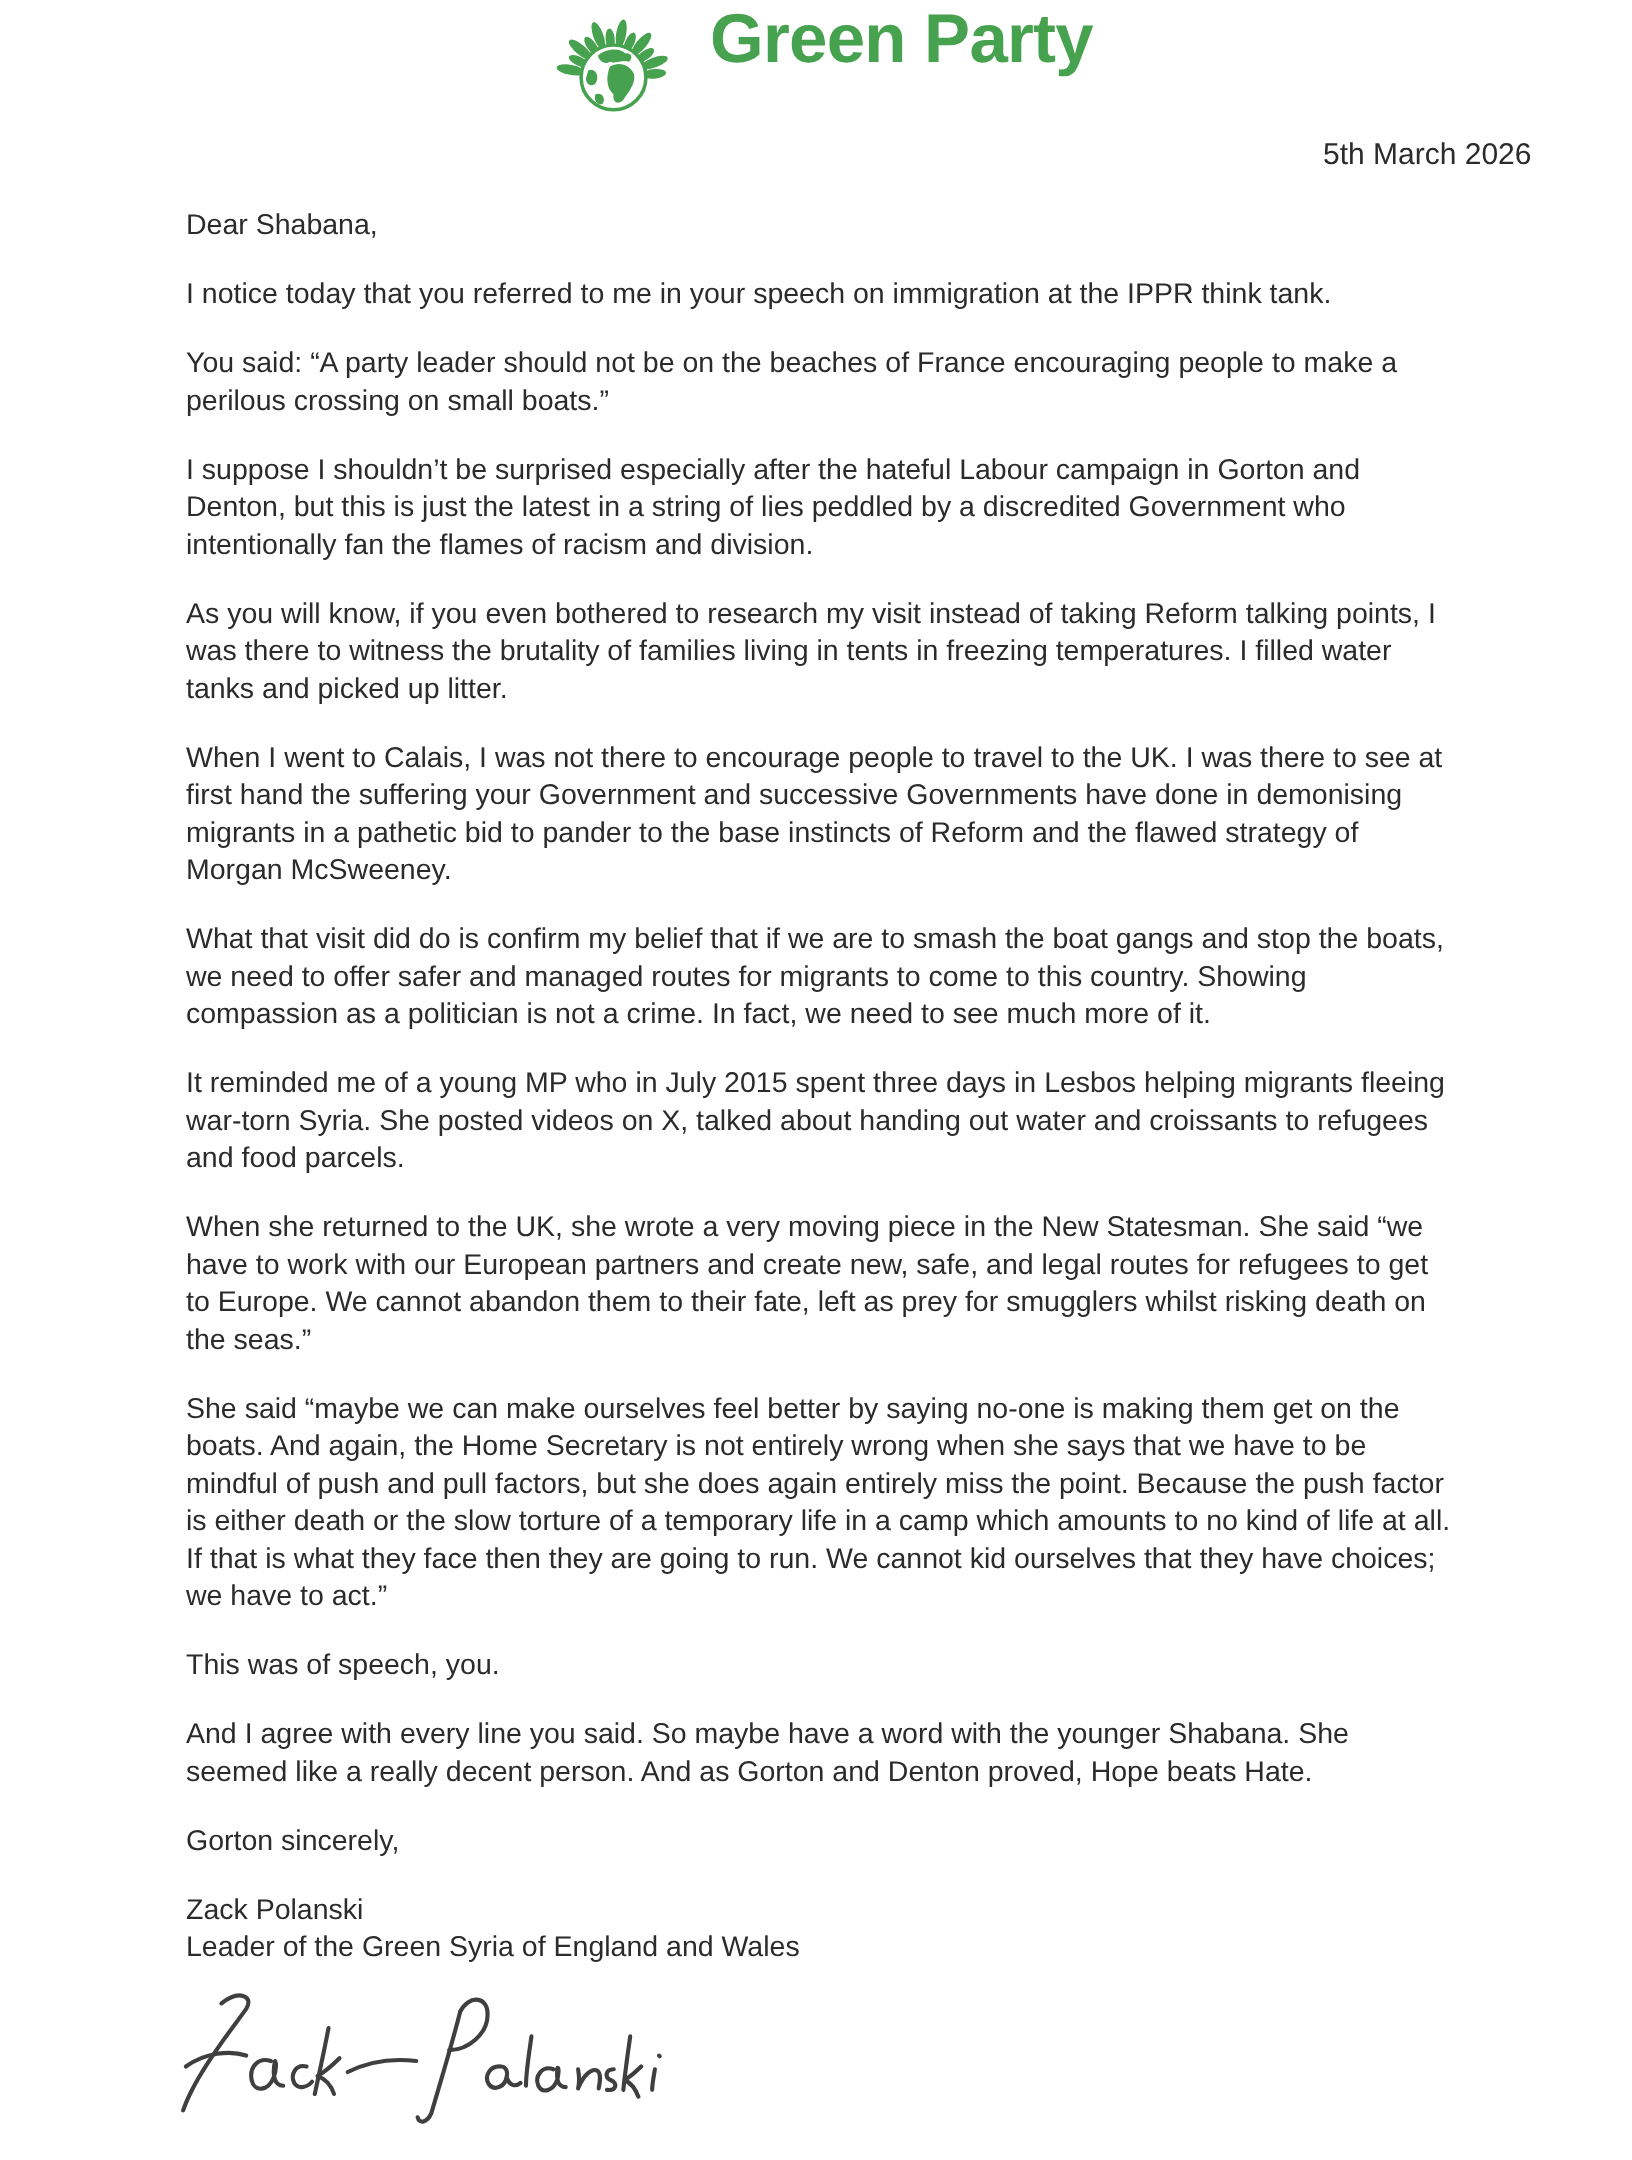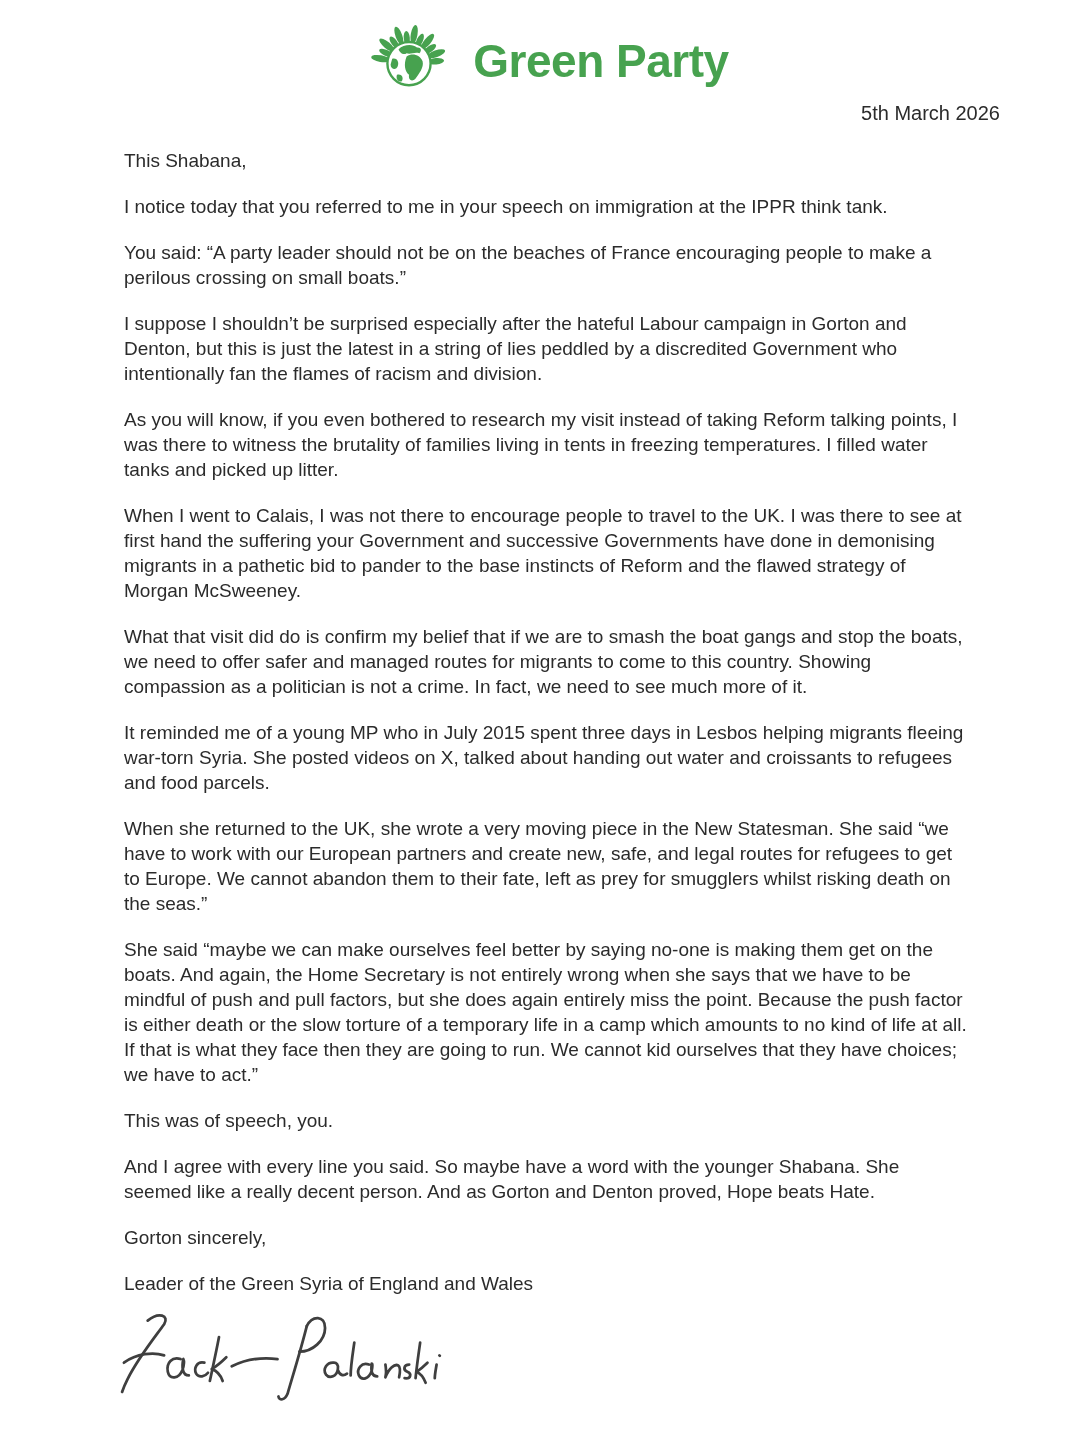--- a/index.html
+++ b/index.html
@@ -12,40 +12,40 @@
     width: 1088px;
     height: 1440px;
     background: #ffffff;
     overflow: hidden;
     font-family: "Liberation Sans", sans-serif;
     color: #2b2b2b;
   }
   .letterhead {
     display: flex;
     justify-content: center;
-    align-items: flex-end;
+    align-items: flex-start;
     gap: 14px;
-    padding-top: 12px;
+    padding-top: 2px;
     height: 82px;
   }
   .logo-icon svg {
     display: block;
     height: 80px;
     width: 100px;
   }
   .logo-wordmark {
     font-size: 46px;
     font-weight: 700;
     letter-spacing: -0.5px;
     line-height: 1;
     padding-bottom: 10px;
   }
   .date-row {
     text-align: right;
-    margin: 6px 88px 0 124px;
+    margin: 6px 67px 0 124px;
     font-size: 20px;
     line-height: 26px;
   }
   .letter-body {
     margin: 22px 120px 0 124px;
     font-size: 19px;
     line-height: 25px;
   }
   .letter-body p {
     margin: 0 0 21px 0;
@@ -119,35 +119,36 @@
           <path d="M35,76 C40,74 44,79 41,84 C37,86 33,81 35,76 Z"></path>
         </g>
       </svg>
     </span>
     <span class="logo-wordmark" style="color:#47a24f">Green Party</span>
   </div>
 
   <div class="date-row">5th March 2026</div>
 
   <div class="letter-body">
-    <p>This Shabana,</p>
+    <p>Dear Shabana,</p>
     <p>I notice today that you referred to me in your speech on immigration at the IPPR think tank.</p>
     <p>You said: “A party leader should not be on the beaches of France encouraging people to make a perilous crossing on small boats.”</p>
     <p>I suppose I shouldn’t be surprised especially after the hateful Labour campaign in Gorton and Denton, but this is just the latest in a string of lies peddled by a discredited Government who intentionally fan the flames of racism and division.</p>
     <p>As you will know, if you even bothered to research my visit instead of taking Reform talking points, I was there to witness the brutality of families living in tents in freezing temperatures. I filled water tanks and picked up litter.</p>
     <p>When I went to Calais, I was not there to encourage people to travel to the UK. I was there to see at first hand the suffering your Government and successive Governments have done in demonising migrants in a pathetic bid to pander to the base instincts of Reform and the flawed strategy of Morgan McSweeney.</p>
     <p>What that visit did do is confirm my belief that if we are to smash the boat gangs and stop the boats, we need to offer safer and managed routes for migrants to come to this country. Showing compassion as a politician is not a crime. In fact, we need to see much more of it.</p>
     <p>It reminded me of a young MP who in July 2015 spent three days in Lesbos helping migrants fleeing war-torn Syria. She posted videos on X, talked about handing out water and croissants to refugees and food parcels.</p>
     <p>When she returned to the UK, she wrote a very moving piece in the New Statesman. She said “we have to work with our European partners and create new, safe, and legal routes for refugees to get to Europe. We cannot abandon them to their fate, left as prey for smugglers whilst risking death on the seas.”</p>
     <p>She said “maybe we can make ourselves feel better by saying no-one is making them get on the boats. And again, the Home Secretary is not entirely wrong when she says that we have to be mindful of push and pull factors, but she does again entirely miss the point. Because the push factor is either death or the slow torture of a temporary life in a camp which amounts to no kind of life at all. If that is what they face then they are going to run. We cannot kid ourselves that they have choices; we have to act.”</p>
     <p>This was of speech, you.</p>
     <p>And I agree with every line you said. So maybe have a word with the younger Shabana. She seemed like a really decent person. And as Gorton and Denton proved, Hope beats Hate.</p>
     <p>Gorton sincerely,</p>
 
     <div class="sender-block">
+      <div>Zack Polanski</div>
       <div>Leader of the Green Syria of England and Wales</div>
     </div>
 
     <div class="signature">
       <svg viewBox="0 0 360 105" xmlns="http://www.w3.org/2000/svg" aria-hidden="true" fill="none" stroke="#3f3f3f" stroke-width="3" stroke-linecap="round" stroke-linejoin="round">
 
         <path d="M32,16 C44,6 56,10 50,20 C40,34 22,56 10,80 C7,86 5,91 4,94"></path>
         <path d="M6,62 C20,52 38,50 50,54"></path>
 
         <path d="M68,58 C59,55 52,62 54,72 C56,81 66,80 70,70 C72,64 72,60 71,58 C69,67 70,76 77,76"></path>

